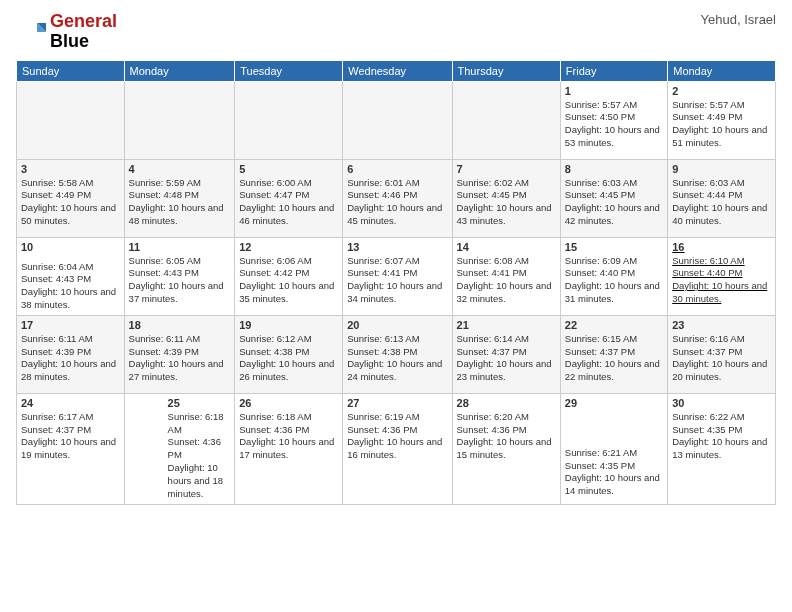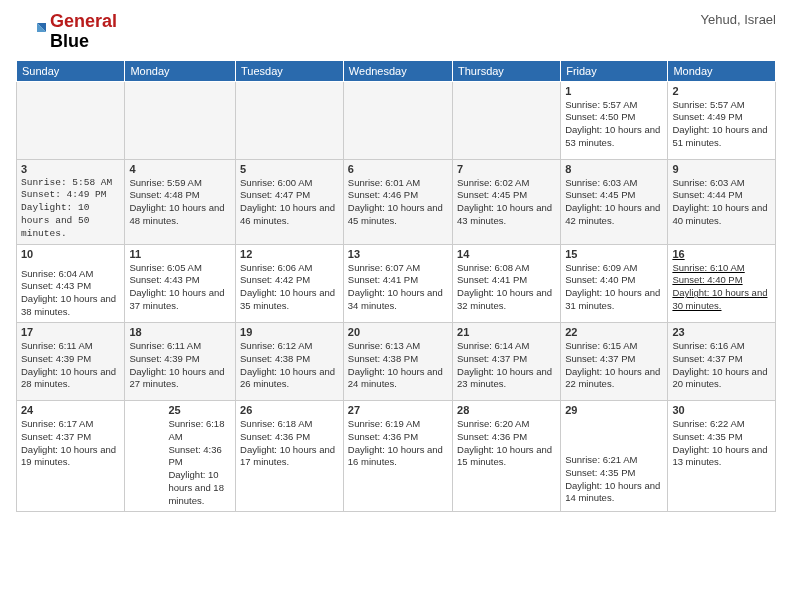--- a/index.html
+++ b/index.html
@@ -137,21 +137,21 @@
           <td style="background: rgb(255, 255, 255);">
             <span class="day-num">2</span>
             <div class="day-info" style="white-space: pre-line;">Sunrise: 5:57 AM
 Sunset: 4:49 PM
 Daylight: 10 hours and 51 minutes.</div>
           </td>
         </tr>
         <tr>
           <td style="background: rgb(245, 245, 245);">
             <span class="day-num">3</span>
-            <div class="day-info" style="white-space: pre-line; font-family: Liberation Mono, monospace;">Sunrise: 5:58 AM
+            <div class="day-info" style="white-space: pre-line;">Sunrise: 5:58 AM
 Sunset: 4:49 PM
 Daylight: 10 hours and 50 minutes.</div>
           </td>
           <td style="background: rgb(245, 245, 245);">
             <span class="day-num">4</span>
             <div class="day-info" style="white-space: pre-line;">Sunrise: 5:59 AM
 Sunset: 4:48 PM
 Daylight: 10 hours and 48 minutes.</div>
           </td>
           <td style="background: rgb(245, 245, 245);">

